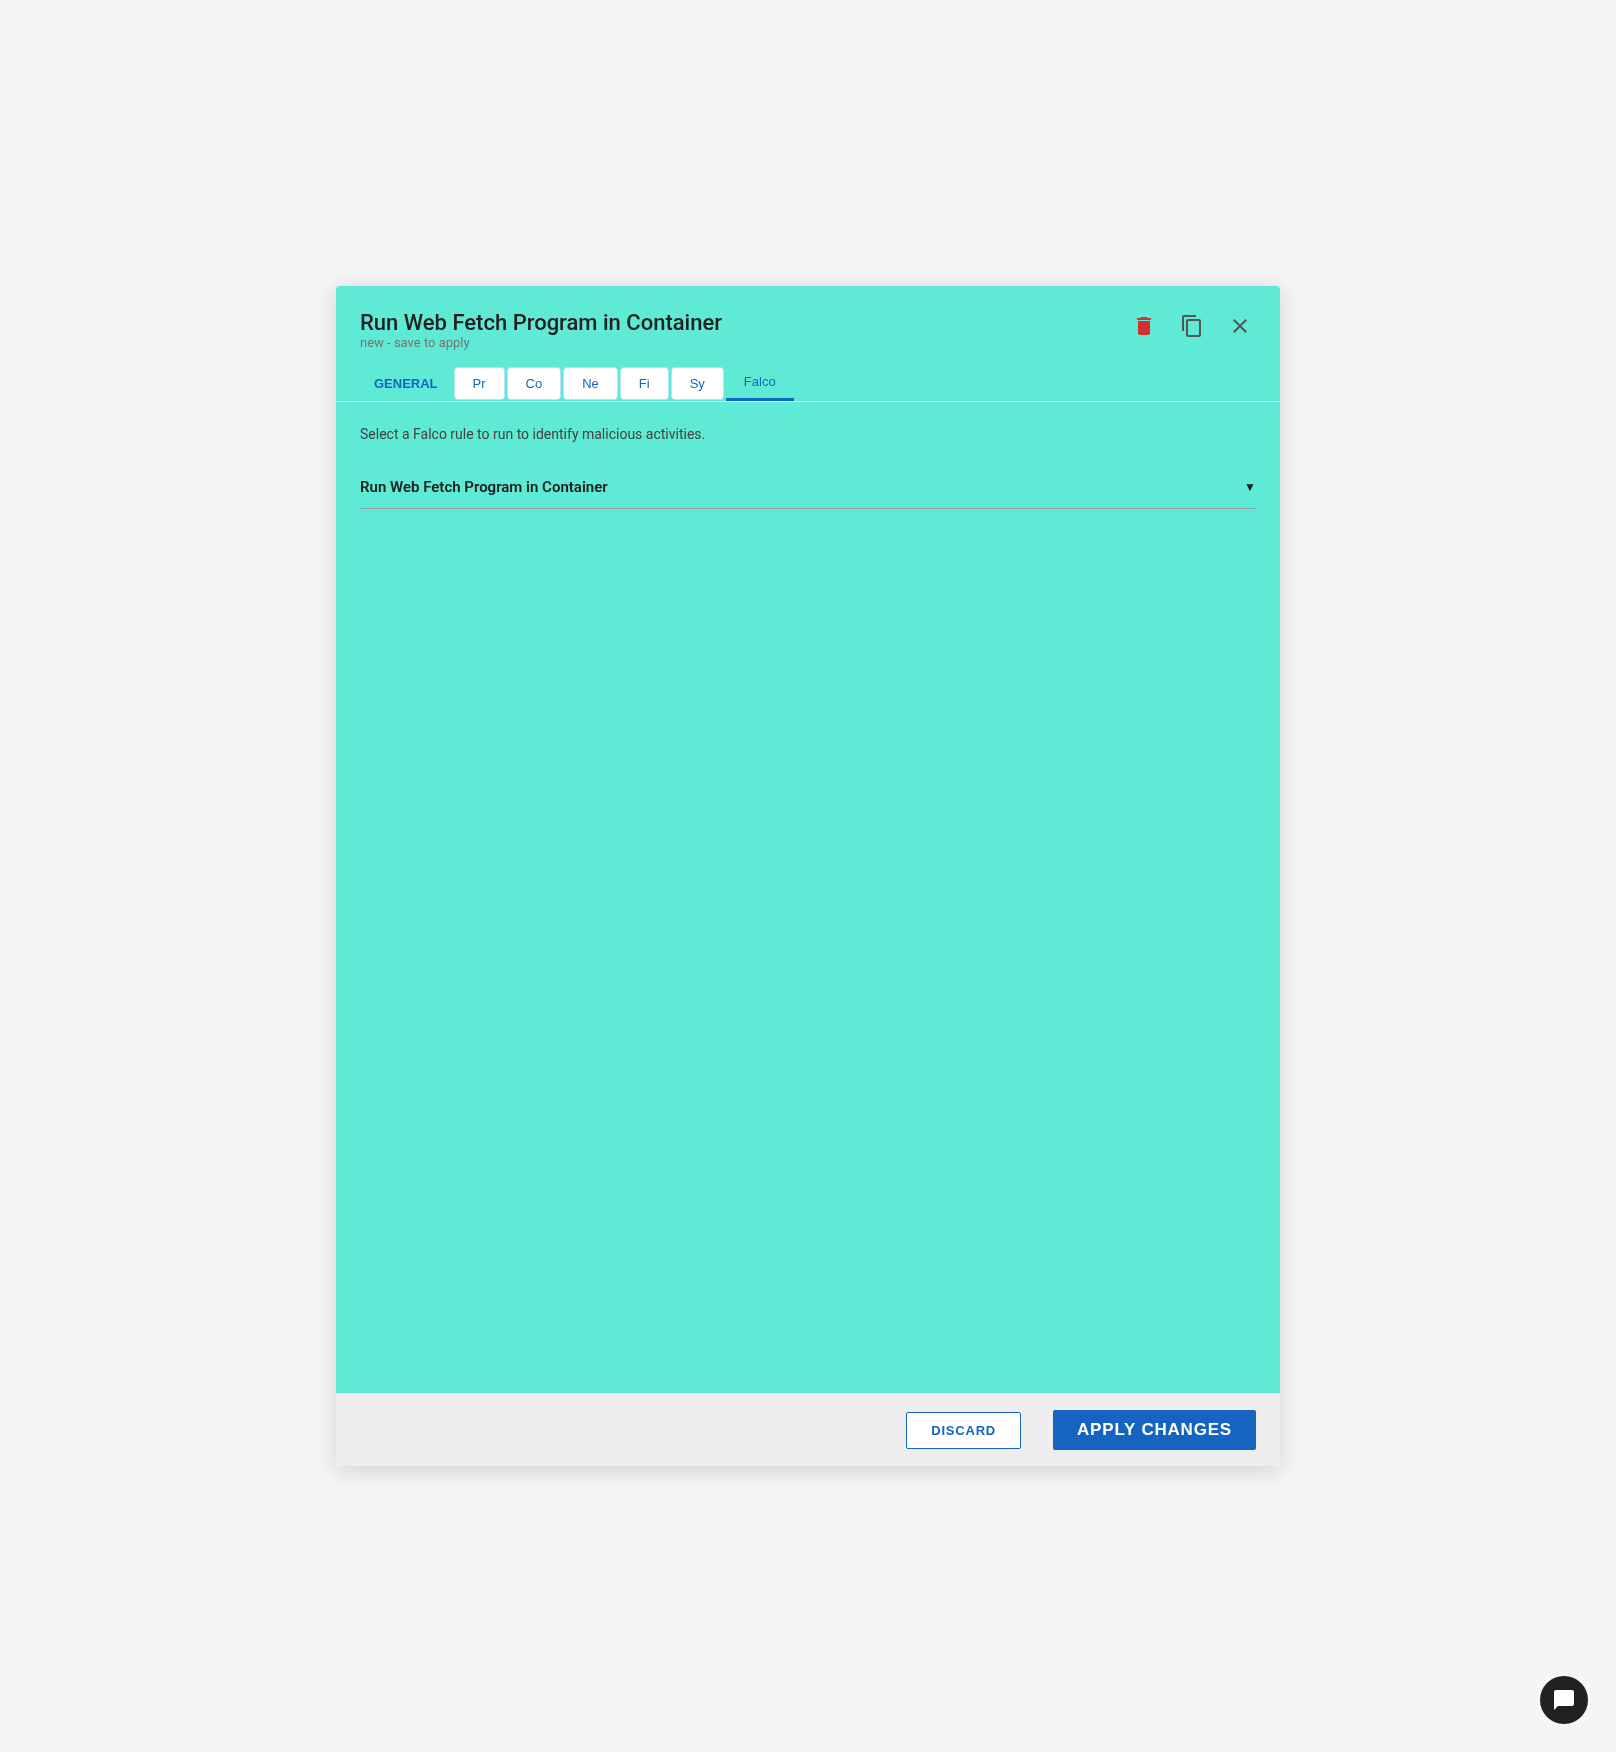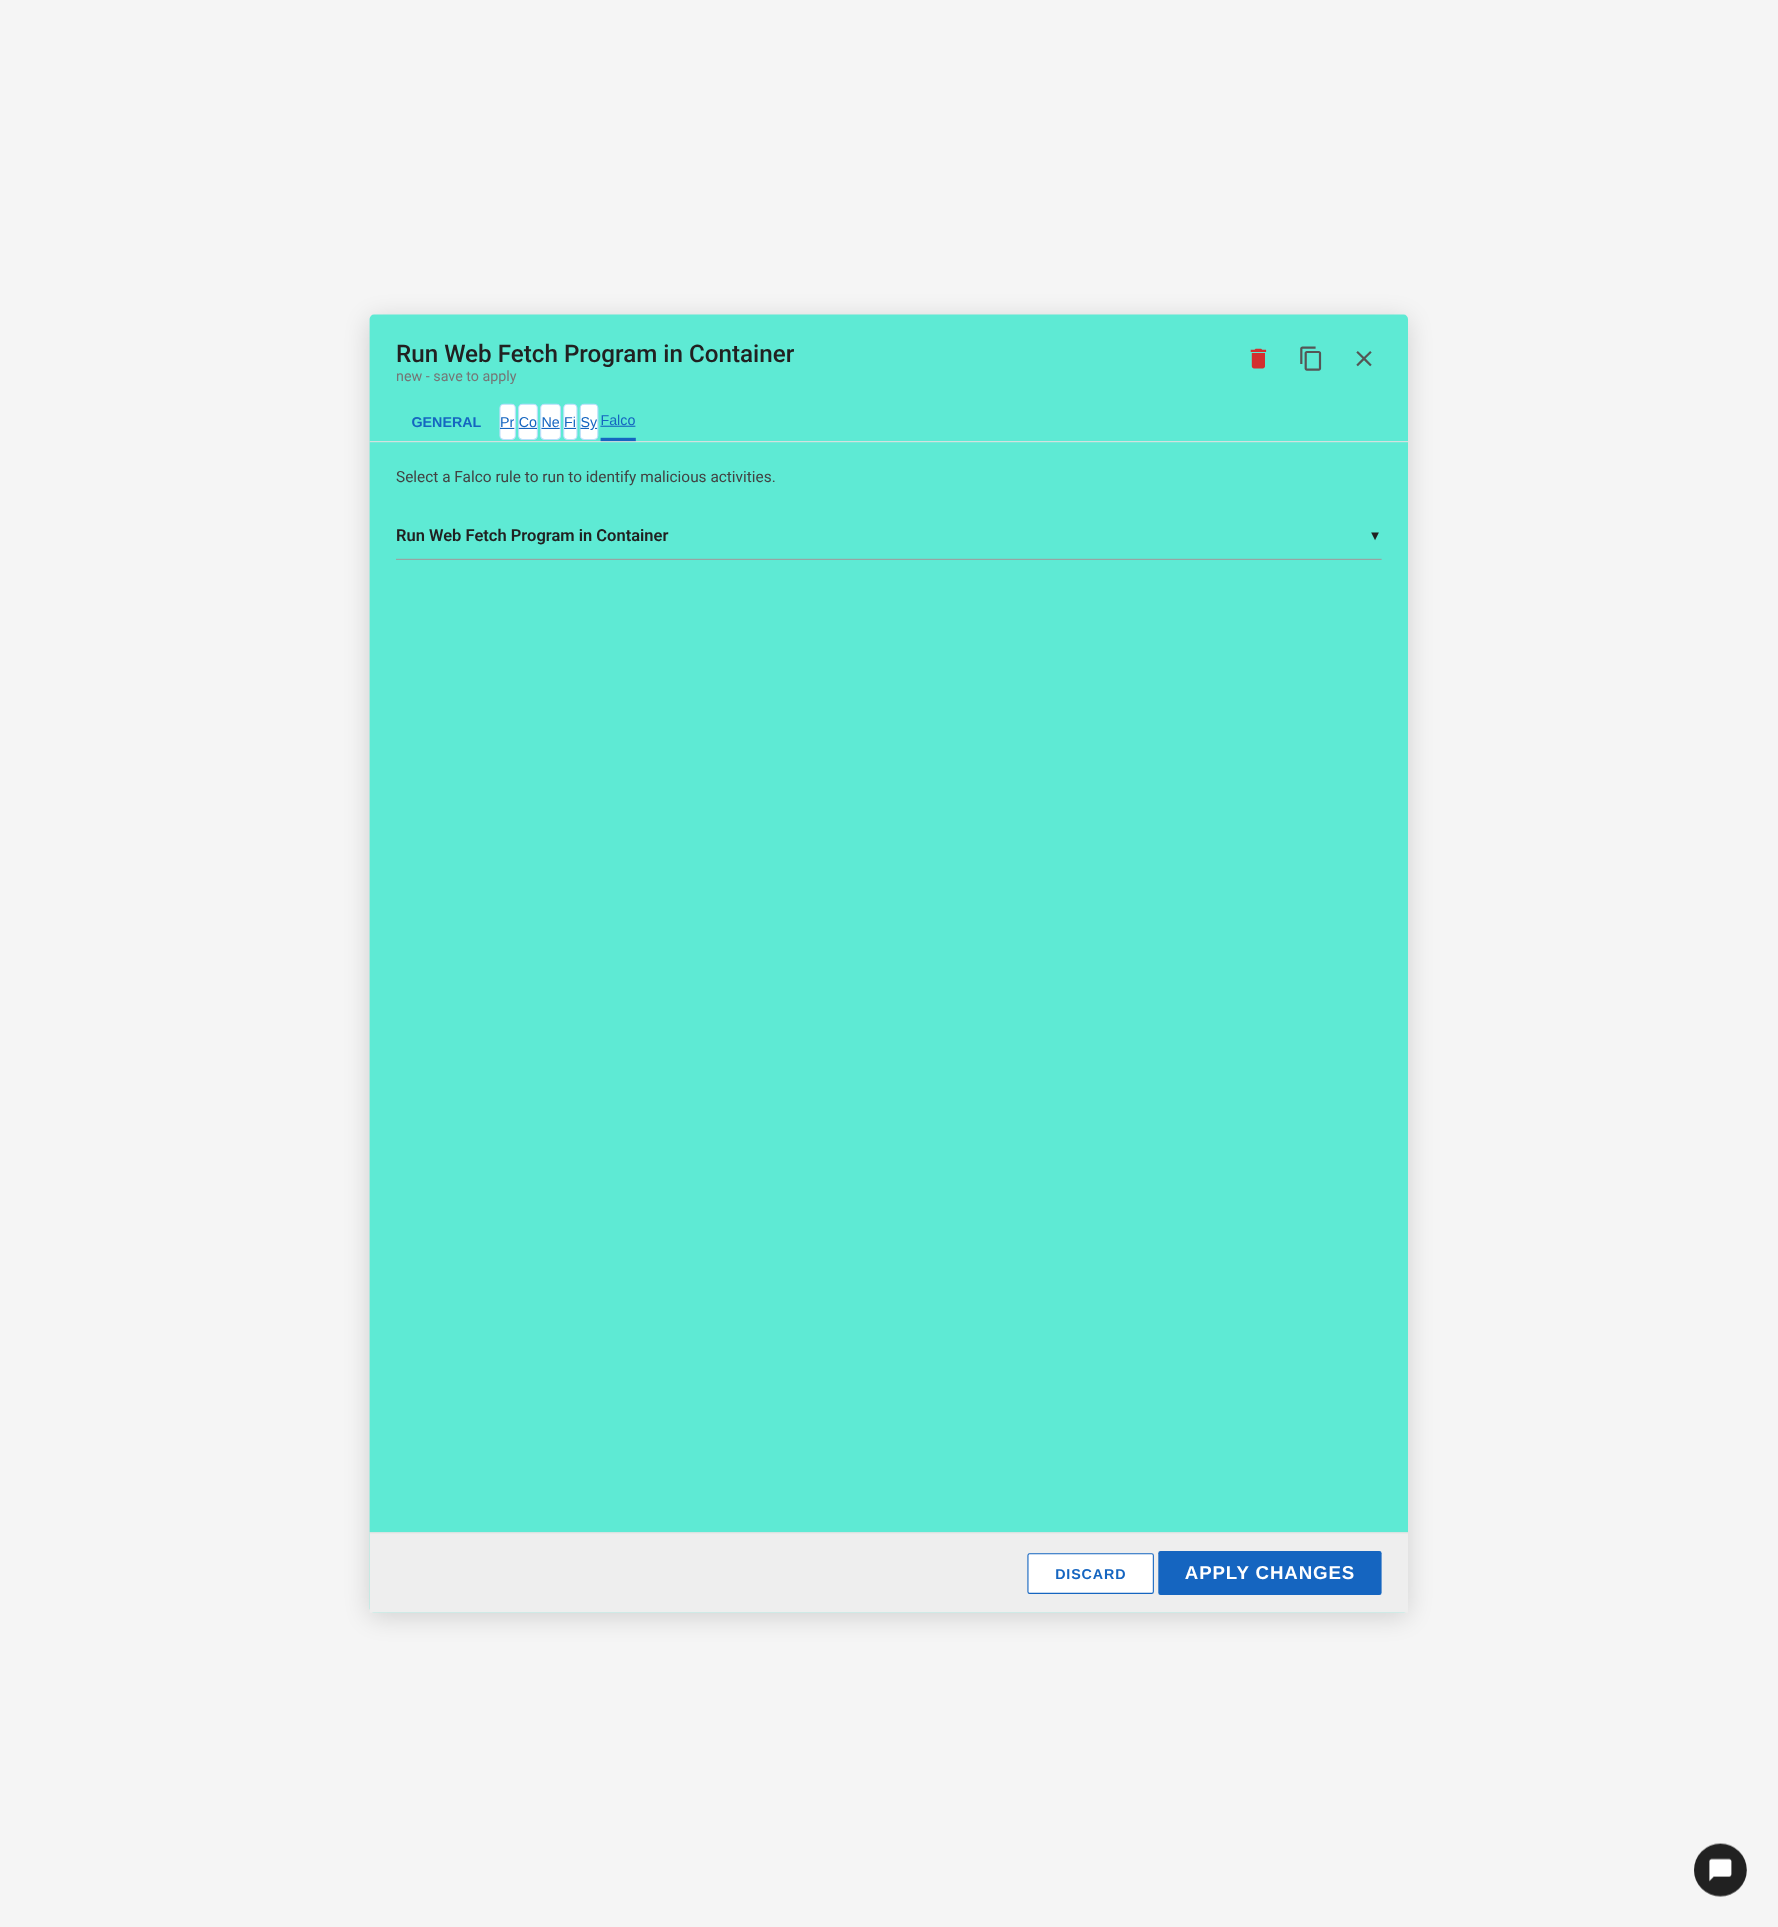--- a/index.html
+++ b/index.html
@@ -60,31 +60,30 @@
       padding: 4px;
     }
     .icon-btn svg {
       width: 24px;
       height: 24px;
     }
     .trash-icon { color: #d32f2f; }
     .copy-icon { color: #555; }
     .close-icon { color: #555; }
     .tab {
-      padding: 8px 0;
+      padding: 8px 18px;
       font-size: 13px;
       font-weight: 500;
       color: #1565c0;
       border: 1px solid #bbdefb;
       border-radius: 4px;
       cursor: pointer;
       background: white;
       margin-bottom: 0;
       white-space: nowrap;
-      text-decoration: underline;
     }
     .tab.active {
       border: none;
       border-bottom: 3px solid #1565c0;
       border-radius: 0;
       padding-bottom: 9px;
       color: #1565c0;
       background: transparent;
     }
     .tab-general {
@@ -131,21 +130,21 @@
     .edit-text a {
       color: #1565c0;
       text-decoration: none;
     }
     .modal-footer {
       background: #eeeeee;
       padding: 16px 24px;
       display: flex;
       justify-content: flex-end;
       align-items: center;
-      gap: 4px;
+      gap: 32px;
       border-top: 1px solid #e0e0e0;
     }
     .btn-discard {
       background: white;
       color: #1565c0;
       border: 1px solid #1565c0;
       padding: 10px 24px;
       font-size: 13px;
       font-weight: 700;
       letter-spacing: 0.8px;

